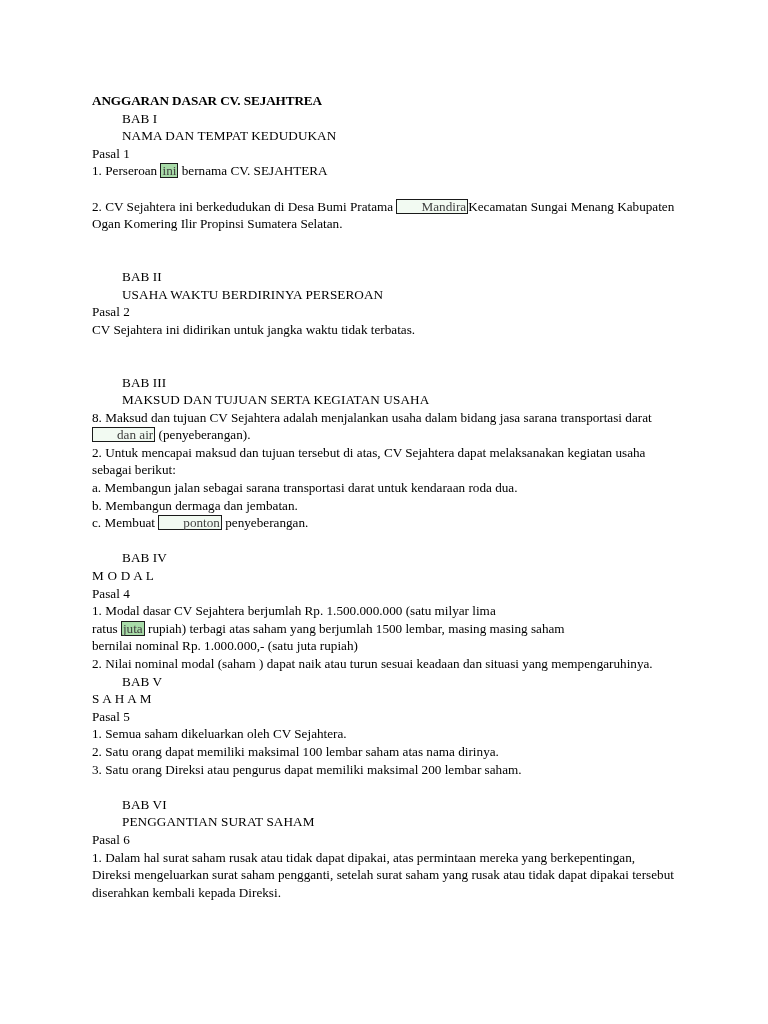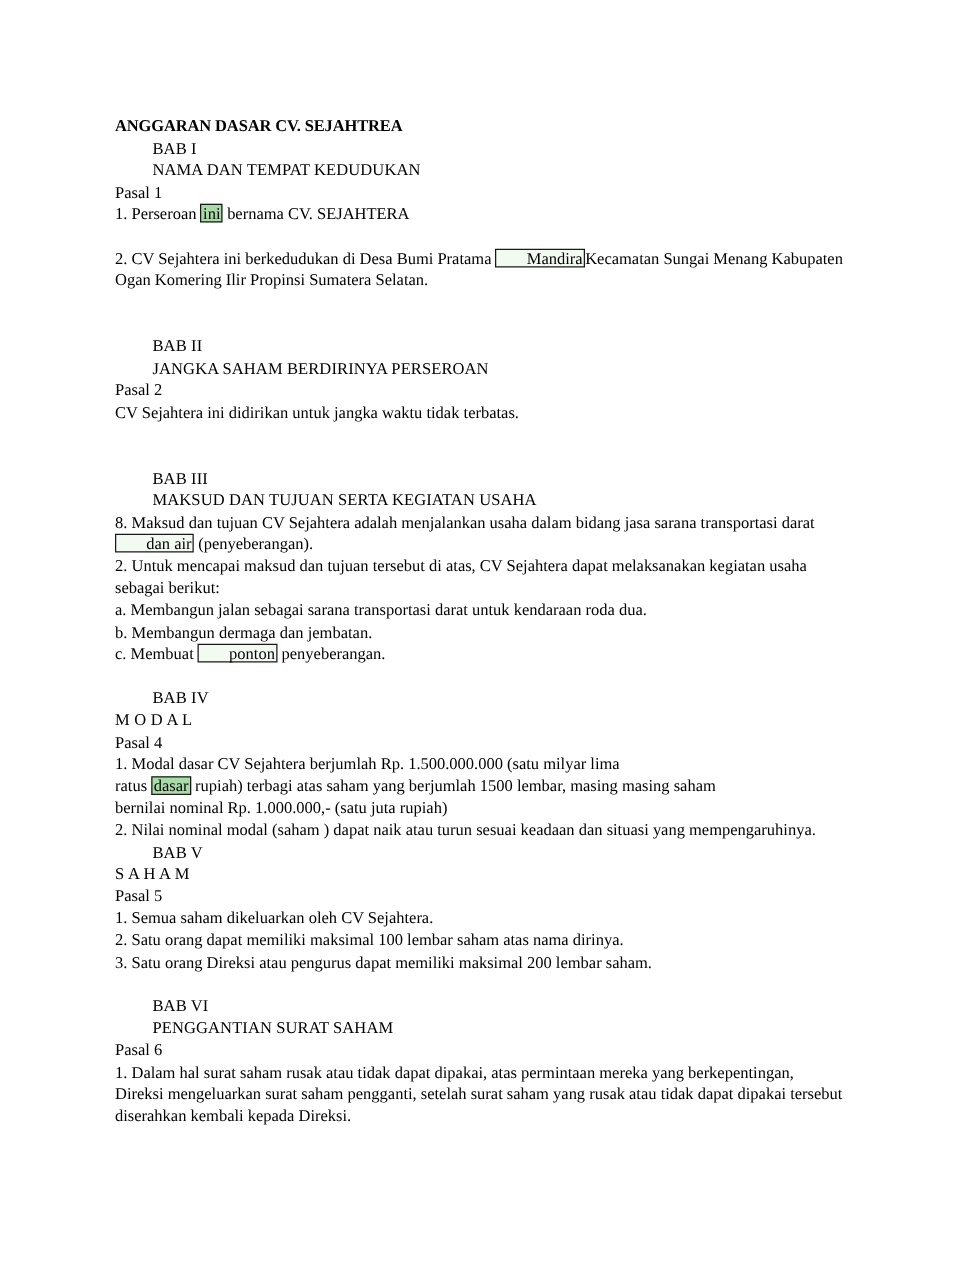--- a/index.html
+++ b/index.html
@@ -53,21 +53,21 @@
   }
   .caps {
     letter-spacing: 0.1px;
     margin-left: 30px;
   }
   .spaced {
     letter-spacing: 0.2px;
   }
   
   .hl {
-    color: #000000;
+    color: #404040;
     border: 1px solid #1a1a1a;
     background: #eaf6ea;
     padding: 0 1px;
     margin: 0;
     line-height: 13px;
     display: inline-block;
     vertical-align: baseline;
     box-sizing: border-box;
   }
   .hl.strong-bg {
@@ -96,21 +96,21 @@
       <span class="line"><span>1. Perseroan </span><span class="hl strong-bg">ini</span><span> bernama CV. SEJAHTERA</span></span>
       <span class="gap"></span>
       <span class="para"><span>2. CV Sejahtera ini berkedudukan di Desa Bumi Pratama </span><span class="hl light-bg">Mandira</span><span class="nospace">Kecamatan Sungai Menang Kabupaten Ogan Komering Ilir Propinsi Sumatera Selatan.</span></span>
     </div>
 
     <span class="gap"></span>
     <span class="gap"></span>
 
     <div class="block">
       <span class="line caps">BAB II</span>
-      <span class="line caps">JANGKA SAHAM BERDIRINYA PERSEROAN</span>
+      <span class="line caps">USAHA WAKTU BERDIRINYA PERSEROAN</span>
       <span class="line">Pasal 2</span>
       <span class="line">CV Sejahtera ini didirikan untuk jangka waktu tidak terbatas.</span>
     </div>
 
     <span class="gap"></span>
     <span class="gap"></span>
 
     <div class="block">
       <span class="line caps">BAB III</span>
       <span class="line caps">MAKSUD DAN TUJUAN SERTA KEGIATAN USAHA</span>
@@ -121,21 +121,21 @@
       <span class="line"><span>c. Membuat </span><span class="hl light-bg">ponton</span><span> penyeberangan.</span></span>
     </div>
 
     <span class="gap"></span>
 
     <div class="block">
       <span class="line caps">BAB IV</span>
       <span class="line spaced">M O D A L</span>
       <span class="line">Pasal 4</span>
       <span class="line">1. Modal dasar CV Sejahtera berjumlah Rp. 1.500.000.000 (satu milyar lima</span>
-      <span class="line"><span>ratus </span><span class="hl strong-bg">dasar</span><span> rupiah) terbagi atas saham yang berjumlah 1500 lembar, masing masing saham</span></span>
+      <span class="line"><span>ratus </span><span class="hl strong-bg">juta</span><span> rupiah) terbagi atas saham yang berjumlah 1500 lembar, masing masing saham</span></span>
       <span class="line">bernilai nominal Rp. 1.000.000,- (satu juta rupiah)</span>
       <span class="para">2. Nilai nominal modal (saham ) dapat naik atau turun sesuai keadaan dan situasi yang mempengaruhinya.</span>
     </div>
 
     <div class="block">
       <span class="line caps">BAB V</span>
       <span class="line spaced">S A H A M</span>
       <span class="line">Pasal 5</span>
       <span class="line">1. Semua saham dikeluarkan oleh CV Sejahtera.</span>
       <span class="line">2. Satu orang dapat memiliki maksimal 100 lembar saham atas nama dirinya.</span>

